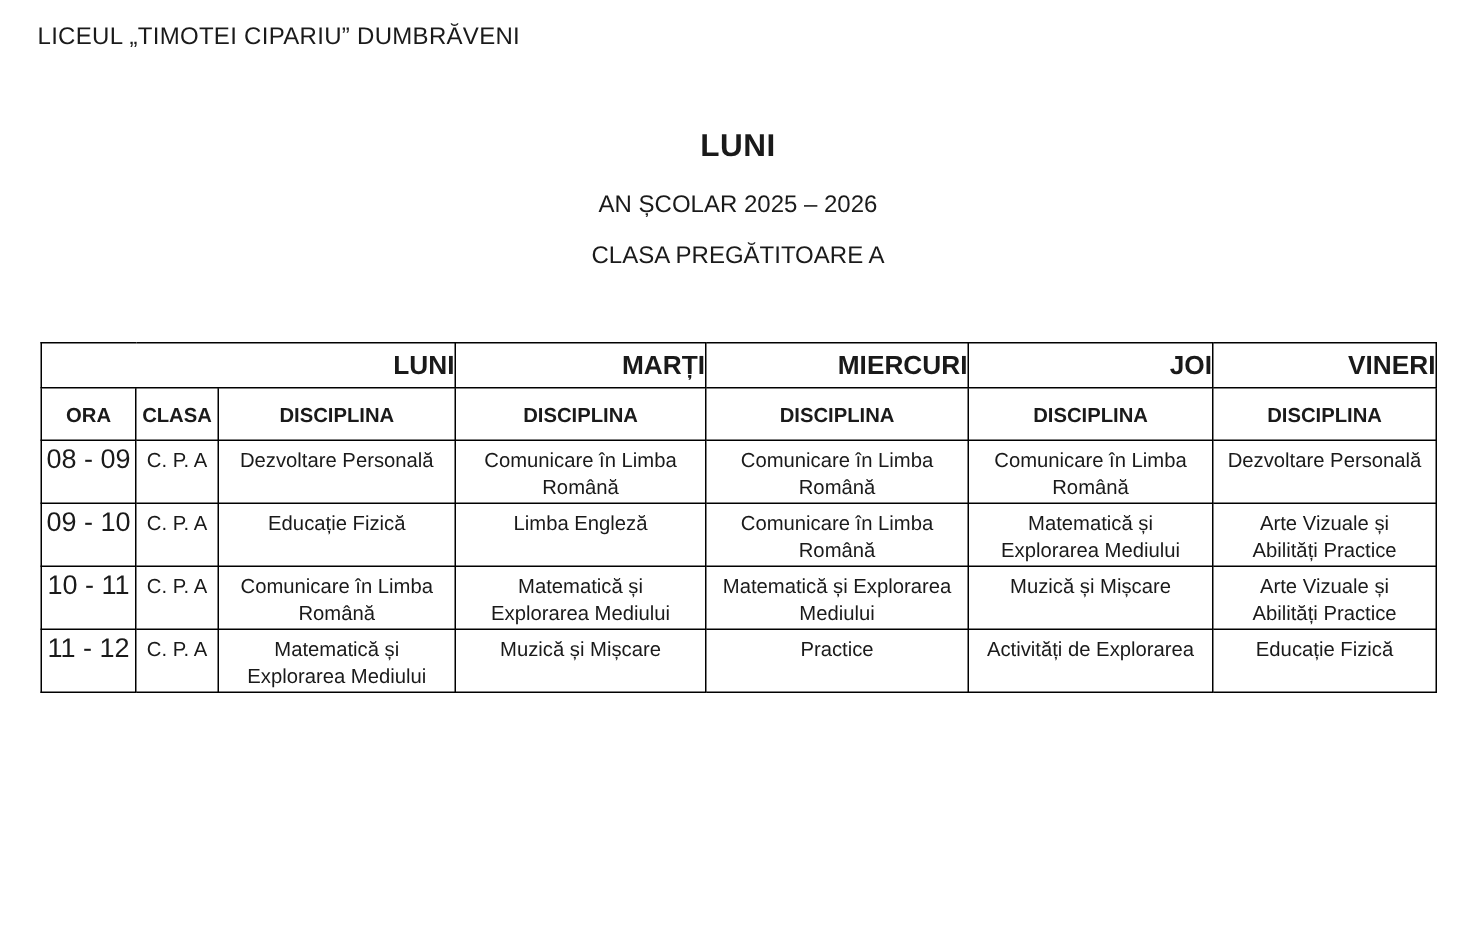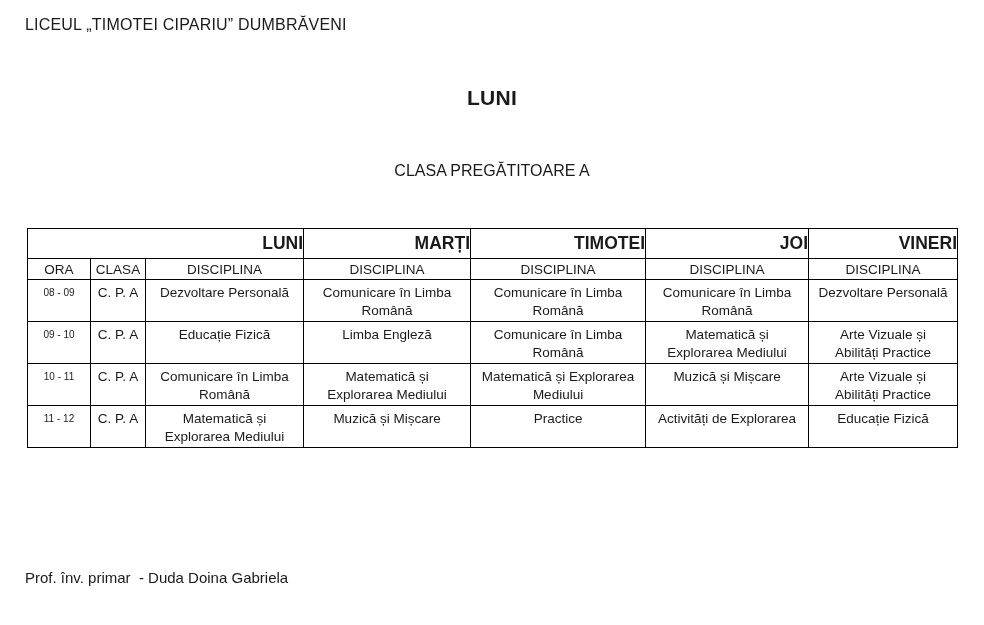--- a/index.html
+++ b/index.html
@@ -62,78 +62,79 @@
   }
   .timetable .day-row th {
     height: 30px;
     font-size: 17.5px;
     font-weight: bold;
     text-align: right;
     vertical-align: middle;
     padding: 0;
   }
   .timetable .sub-row th {
-    height: 21px;
+    height: 35px;
     font-size: 13.5px;
-    font-weight: normal;
+    font-weight: bold;
     text-align: center;
     vertical-align: middle;
     padding: 0;
   }
   .timetable td {
     height: 40px;
     font-size: 13.5px;
     line-height: 17.5px;
     vertical-align: top;
     padding: 4px 8px 2px 8px;
     text-align: center;
   }
   .timetable td.c {
     text-align: center;
     padding-left: 2px;
     padding-right: 2px;
   }
   .timetable td.ora {
-    font-size: 10px;
+    font-size: 18px;
   }
   .footer-line {
     position: absolute;
     left: 25px;
     top: 569px;
     font-size: 15px;
     white-space: pre;
   }
 </style>
 </head>
 <body>
 
 <div class="page">
 
   <div class="school-name">LICEUL „TIMOTEI CIPARIU” DUMBRĂVENI</div>
 
   <div class="centered-line doc-title">LUNI</div>
 
+  <div class="centered-line school-year">AN ȘCOLAR 2025 – 2026</div>
 
   <div class="centered-line class-name">CLASA PREGĂTITOARE A</div>
 
   <table class="timetable">
     <colgroup>
       <col style="width:63px">
       <col style="width:55px">
       <col style="width:158px">
       <col style="width:167px">
       <col style="width:175px">
       <col style="width:163px">
       <col style="width:149px">
     </colgroup>
     <thead>
       <tr class="day-row">
         <th colspan="3">LUNI</th>
         <th>MARȚI</th>
-        <th>TIMOTEI</th>
+        <th>MIERCURI</th>
         <th>JOI</th>
         <th>VINERI</th>
       </tr>
       <tr class="sub-row">
         <th>ORA</th>
         <th>CLASA</th>
         <th>DISCIPLINA</th>
         <th>DISCIPLINA</th>
         <th>DISCIPLINA</th>
         <th>DISCIPLINA</th>
@@ -173,15 +174,14 @@
         <td class="c">C. P. A</td>
         <td>Matematică și Explorarea Mediului</td>
         <td>Muzică și Mișcare</td>
         <td>Practice</td>
         <td>Activități de Explorarea</td>
         <td>Educație Fizică</td>
       </tr>
     </tbody>
   </table>
 
-  <div class="footer-line">Prof. înv. primar  - Duda Doina Gabriela</div>
 
 </div>
 
 </body></html>

